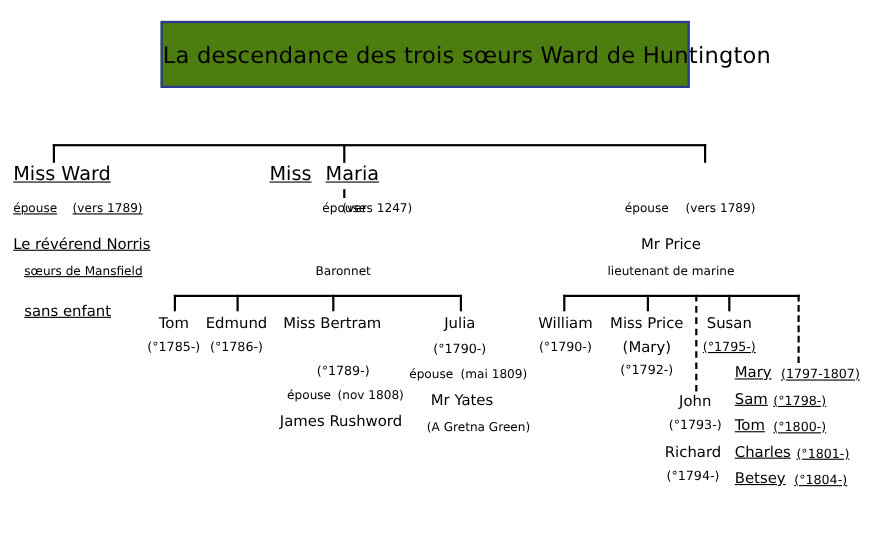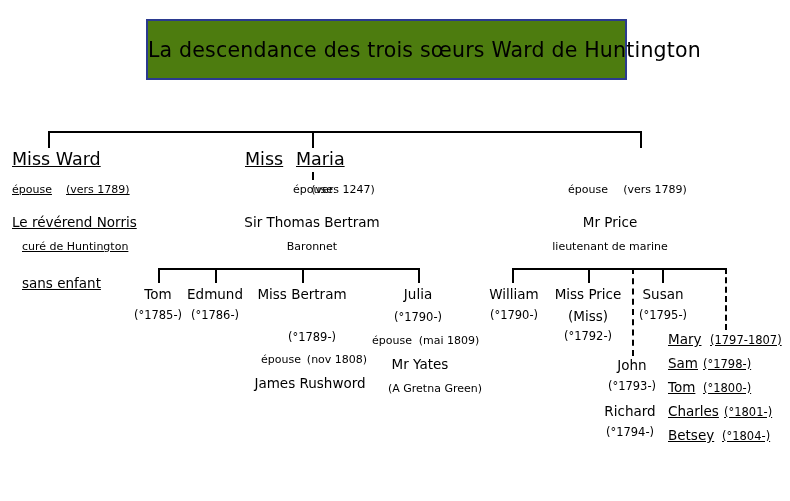--- a/index.html
+++ b/index.html
@@ -83,29 +83,28 @@
 
   <div class="abs hline" style="left:48px; top:131px; width:594px;"></div>
   <div class="abs vline" style="left:48px; top:131px; height:17px;"></div>
   <div class="abs vline" style="left:312px; top:131px; height:17px;"></div>
   <div class="abs vline" style="left:640px; top:131px; height:17px;"></div>
 
   <div class="abs gen1-name lft" style="left:12px; top:149px;">Miss Ward</div>
   <div class="abs sm lft" style="left:12px; top:183px;">épouse</div>
   <div class="abs sm lft" style="left:66px; top:183px;">(vers 1789)</div>
   <div class="abs md lft" style="left:12px; top:214px;">Le révérend Norris</div>
-  <div class="abs sm lft" style="left:22px; top:240px;">curé de Huntington</div>
+  <div class="abs sm lft" style="left:22px; top:240px;">sœurs de Mansfield</div>
   <div class="abs md lft" style="left:22px; top:275px;">sans enfant</div>
 
   <div class="abs gen1-name lft" style="left:245px; top:149px;">Miss</div>
   <div class="abs gen1-name lft" style="left:296px; top:149px;">Maria</div>
   <div class="abs vline" style="left:312px; top:172px; height:8px;"></div>
   <div class="abs sm ctr" style="left:223px; top:183px; width:180px;">épouse</div>
   <div class="abs sm ctr" style="left:283px; top:183px; width:120px;">(vers 1247)</div>
-  <div class="abs md ctr" style="left:192px; top:214px; width:240px;">Sir Thomas Bertram</div>
   <div class="abs sm ctr" style="left:192px; top:240px; width:240px;text-align:center;">Baronnet</div>
 
   <div class="abs hline" style="left:158px; top:268px; width:262px;"></div>
   <div class="abs vline" style="left:158px; top:268px; height:15px;"></div>
   <div class="abs vline" style="left:215px; top:268px; height:15px;"></div>
   <div class="abs vline" style="left:302px; top:268px; height:15px;"></div>
   <div class="abs vline" style="left:418px; top:268px; height:15px;"></div>
 
   <div class="abs child-name ctr" style="left:123px; top:286px; width:70px;">Tom</div>
   <div class="abs child-date ctr" style="left:123px; top:308px; width:70px;">(°1785-)</div>
@@ -135,25 +134,25 @@
   <div class="abs vline" style="left:512px; top:268px; height:15px;"></div>
   <div class="abs vline" style="left:588px; top:268px; height:15px;"></div>
   <div class="abs vline" style="left:662px; top:268px; height:15px;"></div>
   <div class="abs vdash" style="left:632px; top:268px; height:88px;"></div>
   <div class="abs vdash" style="left:725px; top:268px; height:62px;"></div>
 
   <div class="abs child-name ctr" style="left:478px; top:286px; width:72px;">William</div>
   <div class="abs child-date ctr" style="left:478px; top:308px; width:72px;">(°1790-)</div>
 
   <div class="abs child-name ctr" style="left:540px; top:286px; width:96px;">Miss Price</div>
-  <div class="abs child-name ctr" style="left:540px; top:308px; width:96px;">(Miss)</div>
+  <div class="abs child-name ctr" style="left:540px; top:308px; width:96px;">(Mary)</div>
   <div class="abs child-date ctr" style="left:540px; top:329px; width:96px;">(°1792-)</div>
 
   <div class="abs child-name ctr" style="left:630px; top:286px; width:66px;">Susan</div>
-  <div class="abs child-date ctr" style="left:630px; top:308px; width:66px;">(°1795-)</div>
+  <div class="abs child-date ctr" style="left:630px; top:308px; width:66px;text-decoration:underline;">(°1795-)</div>
 
   <div class="abs child-name ctr" style="left:596px; top:357px; width:72px;text-align:center;">John</div>
   <div class="abs child-date ctr" style="left:596px; top:379px; width:72px;">(°1793-)</div>
 
   <div class="abs child-name ctr" style="left:590px; top:403px; width:80px;">Richard</div>
   <div class="abs child-date ctr" style="left:590px; top:425px; width:80px;">(°1794-)</div>
 
   <div class="abs child-name lft" style="left:668px; top:331px;">Mary</div>
   <div class="abs child-date lft" style="left:710px; top:333px;">(1797-1807)</div>
 

